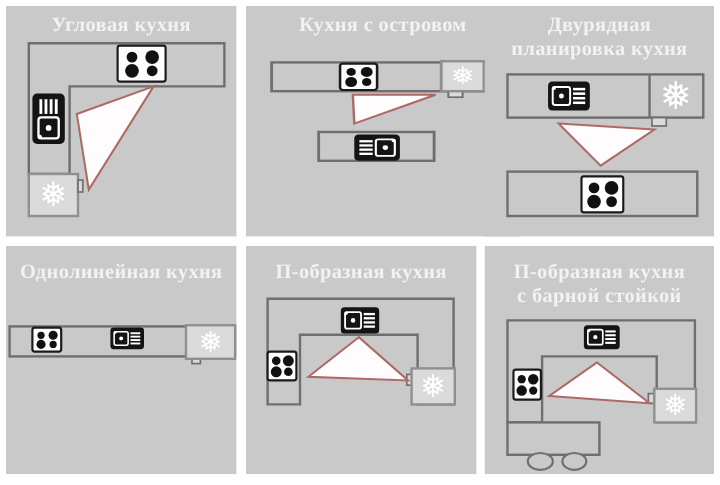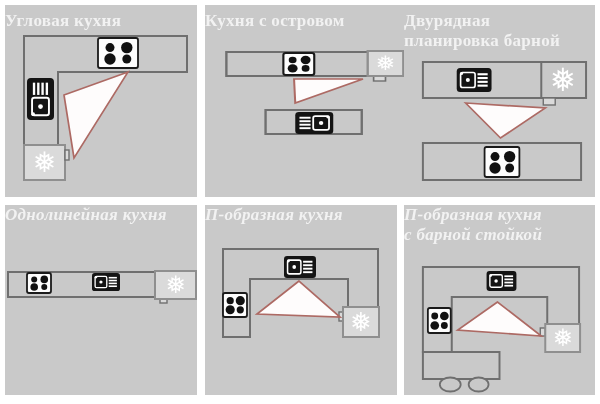--- a/index.html
+++ b/index.html
@@ -10,25 +10,25 @@
   .panel{position:absolute;background:#c9c9c9;}
   .p1{left:5px;top:5px;width:192px;height:192px;}
   .p2{left:205px;top:5px;width:228px;height:192px;}
   .p3{left:404px;top:5px;width:191px;height:192px;}
   .p4{left:5px;top:205px;width:192px;height:190px;}
   .p5{left:205px;top:205px;width:192px;height:190px;}
   .p6{left:404px;top:205px;width:191px;height:190px;}
   .panel svg{position:absolute;left:0;top:0;width:100%;height:100%;}
   .panel-title{
     position:relative;z-index:2;
-    padding-top:6px;
+    padding-top:6px;text-align:center;
     font-weight:bold;font-size:17px;line-height:1.18;
     color:#f2f2f2;white-space:pre-line;letter-spacing:0.3px;
   }
-  .row2 .panel-title{padding-top:0;font-style:italic;}
+  .row2 .panel-title{padding-top:12px;}
 </style>
 </head>
 <body>
 
 <div class="stage">
 
   <div class="panel p1 row1">
     <div class="panel-title">Угловая кухня</div>
     <svg viewBox="0 0 192 192" preserveAspectRatio="none">
         <path d="M19,31 H182 V67 H53 V140 H19 Z" fill="#c9c9c9" stroke="#6f6f6f" stroke-width="2"></path>
@@ -84,21 +84,21 @@
           <rect x="21.5" y="5.2" width="10.5" height="2.1" fill="#ffffff"></rect>
           <rect x="21.5" y="9" width="10.5" height="2.1" fill="#ffffff"></rect>
           <rect x="21.5" y="12.8" width="10.5" height="2.1" fill="#ffffff"></rect>
           <rect x="21.5" y="16.6" width="10.5" height="2.1" fill="#ffffff"></rect>
         </g>
       </svg>
   </div>
 
   <div class="panel p3 row1">
     <div class="panel-title">Двурядная
-планировка барной</div>
+планировка кухня</div>
     <svg viewBox="0 0 192 192" preserveAspectRatio="none">
         <rect x="19" y="57" width="164" height="36" fill="#c9c9c9" stroke="#6f6f6f" stroke-width="2"></rect>
         <line x1="138" y1="57" x2="138" y2="93" stroke="#6f6f6f" stroke-width="2"></line>
         <rect x="140" y="93" width="12" height="7" fill="#dadada" stroke="#6f6f6f" stroke-width="1.4"></rect>
         <rect x="19" y="138" width="159" height="37" fill="#c9c9c9" stroke="#6f6f6f" stroke-width="2"></rect>
         <polygon points="62,98 142,103 97,133" fill="#fefcfc" stroke="#ad6a64" stroke-width="1.7"></polygon>
         <g transform="translate(53,63) scale(0.9722222222222222,1)">
           <rect x="0" y="0" width="36" height="24" rx="3.5" fill="#141414"></rect>
           <rect x="4" y="4.5" width="15" height="15" rx="2" fill="none" stroke="#ffffff" stroke-width="1.7"></rect>
           <circle cx="11.5" cy="12" r="2.1" fill="#ffffff"></circle>

